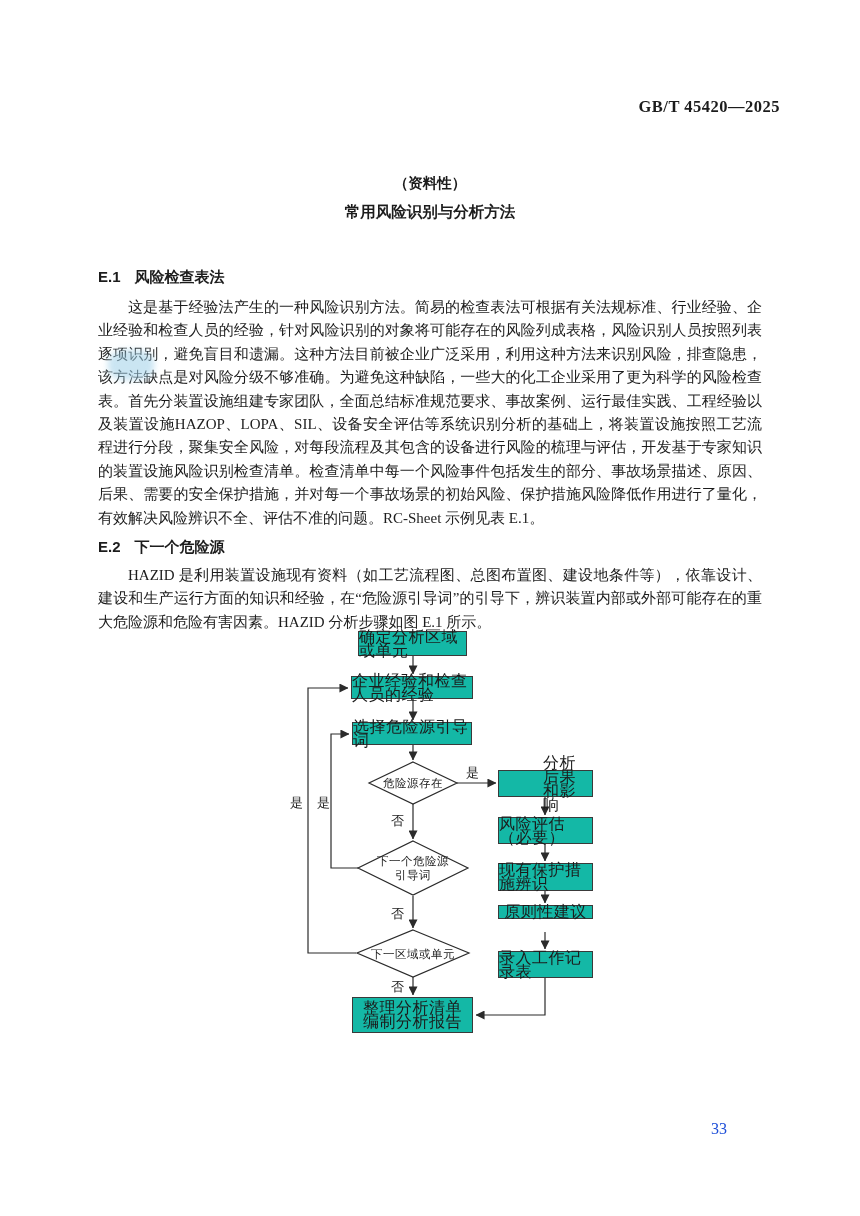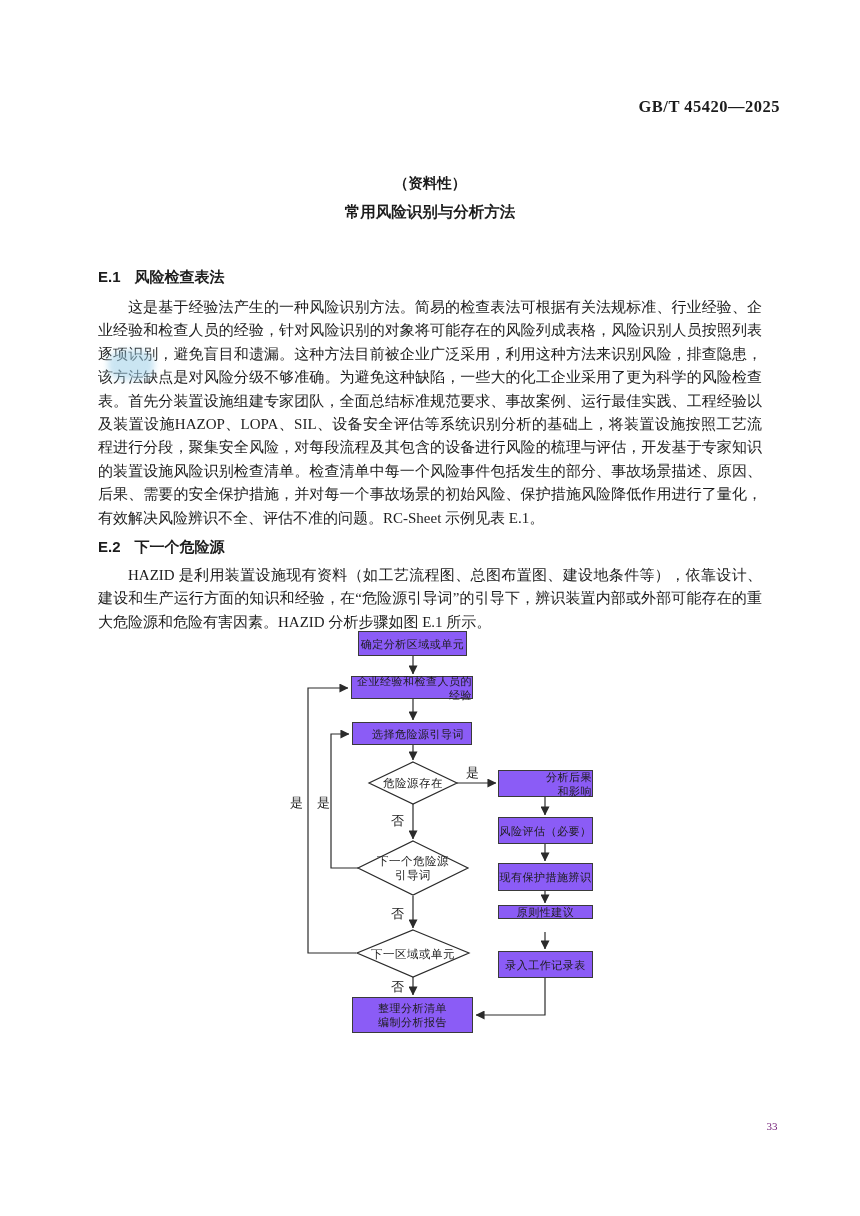--- a/index.html
+++ b/index.html
@@ -23,35 +23,35 @@
   }
   .sec-heading .num{margin-right:14px;}
   .para{
     font-size:15px;line-height:23.4px;text-align:justify;text-justify:inter-ideograph;
     text-indent:2em;margin:0;
   }
   
   .figure{position:absolute;top:620px;left:0;width:860px;height:460px;}
   .figure svg{position:absolute;top:0;left:0;}
   .fnode{
-    position:absolute;border:1px solid #3a3a3a;background:#8b5cf6;
-    display:flex;align-items:center;justify-content:center;text-align:right;
-    font-size:11px;line-height:14px;letter-spacing:.5px;box-sizing:border-box;
+    position:absolute;border:1px solid #3a3a3a;background:#14b8a6;
+    display:flex;align-items:center;justify-content:center;text-align:left;
+    font-size:16px;line-height:14px;letter-spacing:.5px;box-sizing:border-box;
   }
   .fdiamond-label{
     position:absolute;display:flex;flex-direction:column;align-items:center;justify-content:center;
     text-align:center;font-size:11.5px;line-height:14px;letter-spacing:.5px;
   }
   .edge-label{position:absolute;font-size:13px;line-height:13px;}
   .fig-caption{
     position:absolute;top:424px;left:0;width:860px;text-align:center;
     font-family:"Liberation Sans","DejaVu Sans",sans-serif;font-weight:bold;font-size:16px;letter-spacing:1px;
   }
   .fig-caption .cap-gap{display:inline-block;width:14px;}
-  .page-num{position:absolute;top:1120px;left:717px;width:110px;text-align:center;font-size:11px;color:#701a75;}
+  .page-num{position:absolute;top:1120px;left:664px;width:110px;text-align:center;font-size:16px;color:#1d4ed8;}
   .watermark{
     position:absolute;top:350px;left:108px;width:46px;height:30px;border-radius:40%;
     filter:blur(3px);opacity:.55;pointer-events:none;
   }
 </style>
 </head>
 <body>
 
 <div class="page">
 
@@ -105,21 +105,21 @@
         <path d="M358 248 L331 248 L331 114 L349 114" marker-end="url(#ah)"></path>
 
         <polygon points="413,142 457,163 413,184 369,163"></polygon>
         <polygon points="413,221 468,248 413,275 358,248"></polygon>
         <polygon points="413,310 469,333 413,357 357,333"></polygon>
       </g>
     </svg>
 
     <div class="fnode" style="left:358px;top:11px;width:109px;height:25px;">确定分析区域或单元</div>
     <div class="fnode" style="left:351px;top:56px;width:122px;height:23px;">企业经验和检查人员的经验</div>
-    <div class="fnode" style="left:352px;top:102px;width:120px;height:23px;padding-left:12px;">选择危险源引导词</div>
+    <div class="fnode" style="left:352px;top:102px;width:120px;height:23px;">选择危险源引导词</div>
     <div class="fnode" style="left:498px;top:150px;width:95px;height:27px;padding-left:44px;">分析后果和影响</div>
     <div class="fnode" style="left:498px;top:197px;width:95px;height:27px;">风险评估（必要）</div>
     <div class="fnode" style="left:498px;top:243px;width:95px;height:28px;">现有保护措施辨识</div>
     <div class="fnode" style="left:498px;top:285px;width:95px;height:14px;">原则性建议</div>
     <div class="fnode" style="left:498px;top:331px;width:95px;height:27px;">录入工作记录表</div>
     <div class="fnode" style="left:352px;top:377px;width:121px;height:36px;flex-direction:column;">
       <span>整理分析清单</span>
       <span>编制分析报告</span>
     </div>
 

